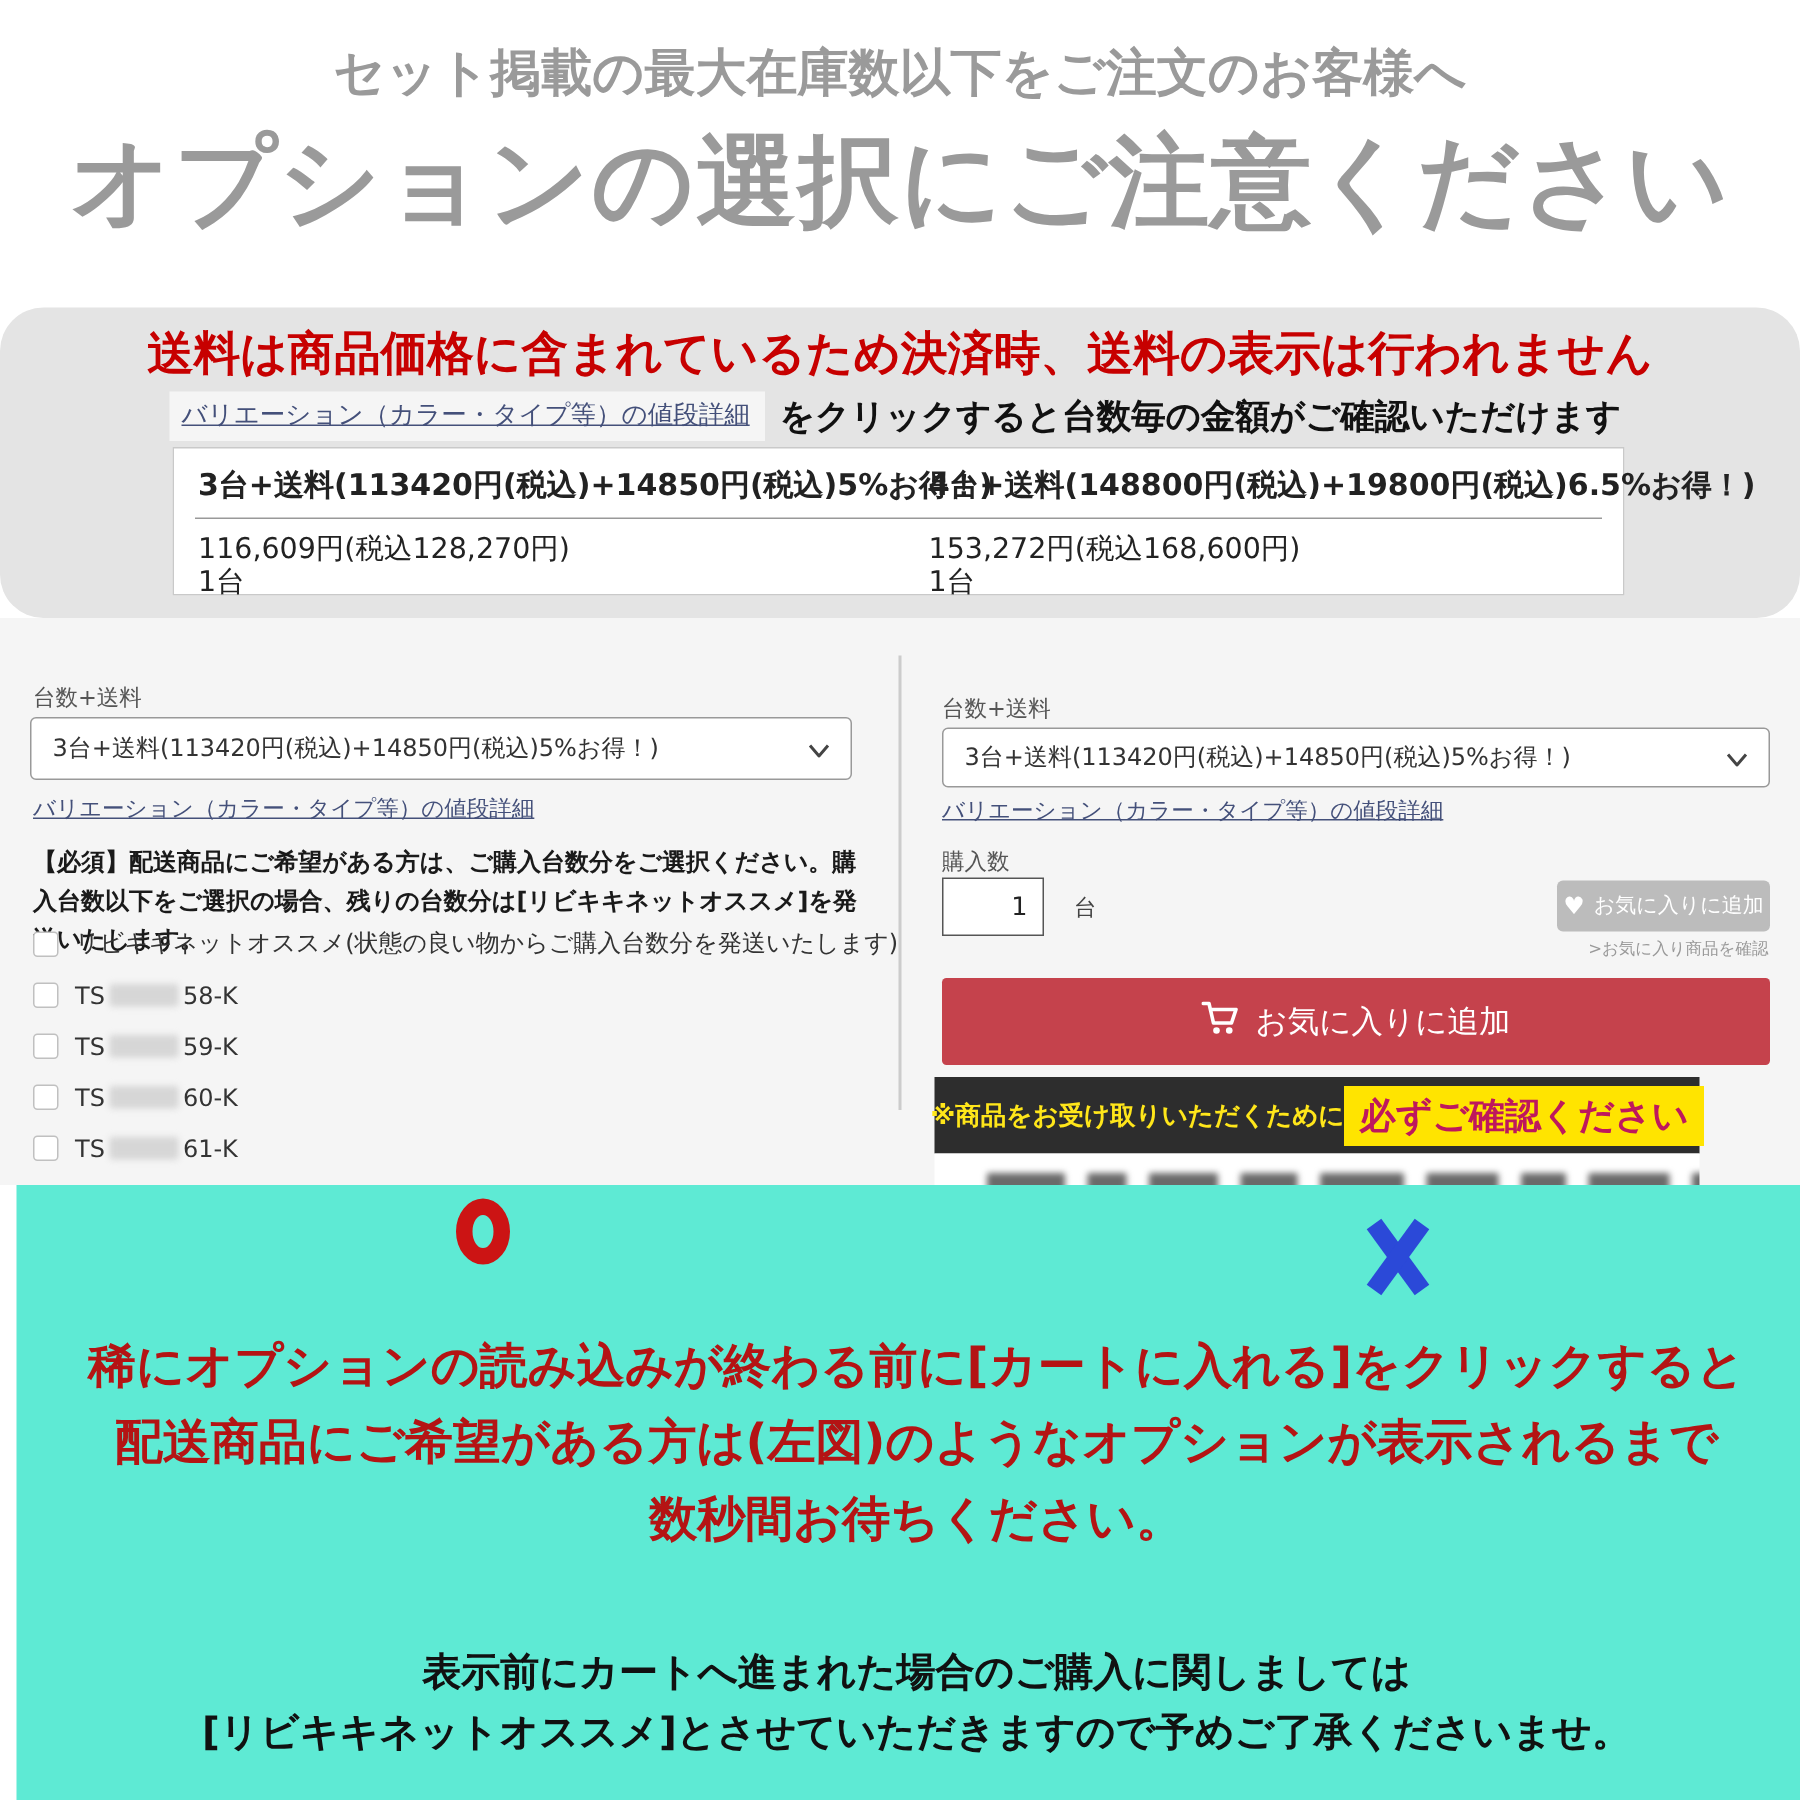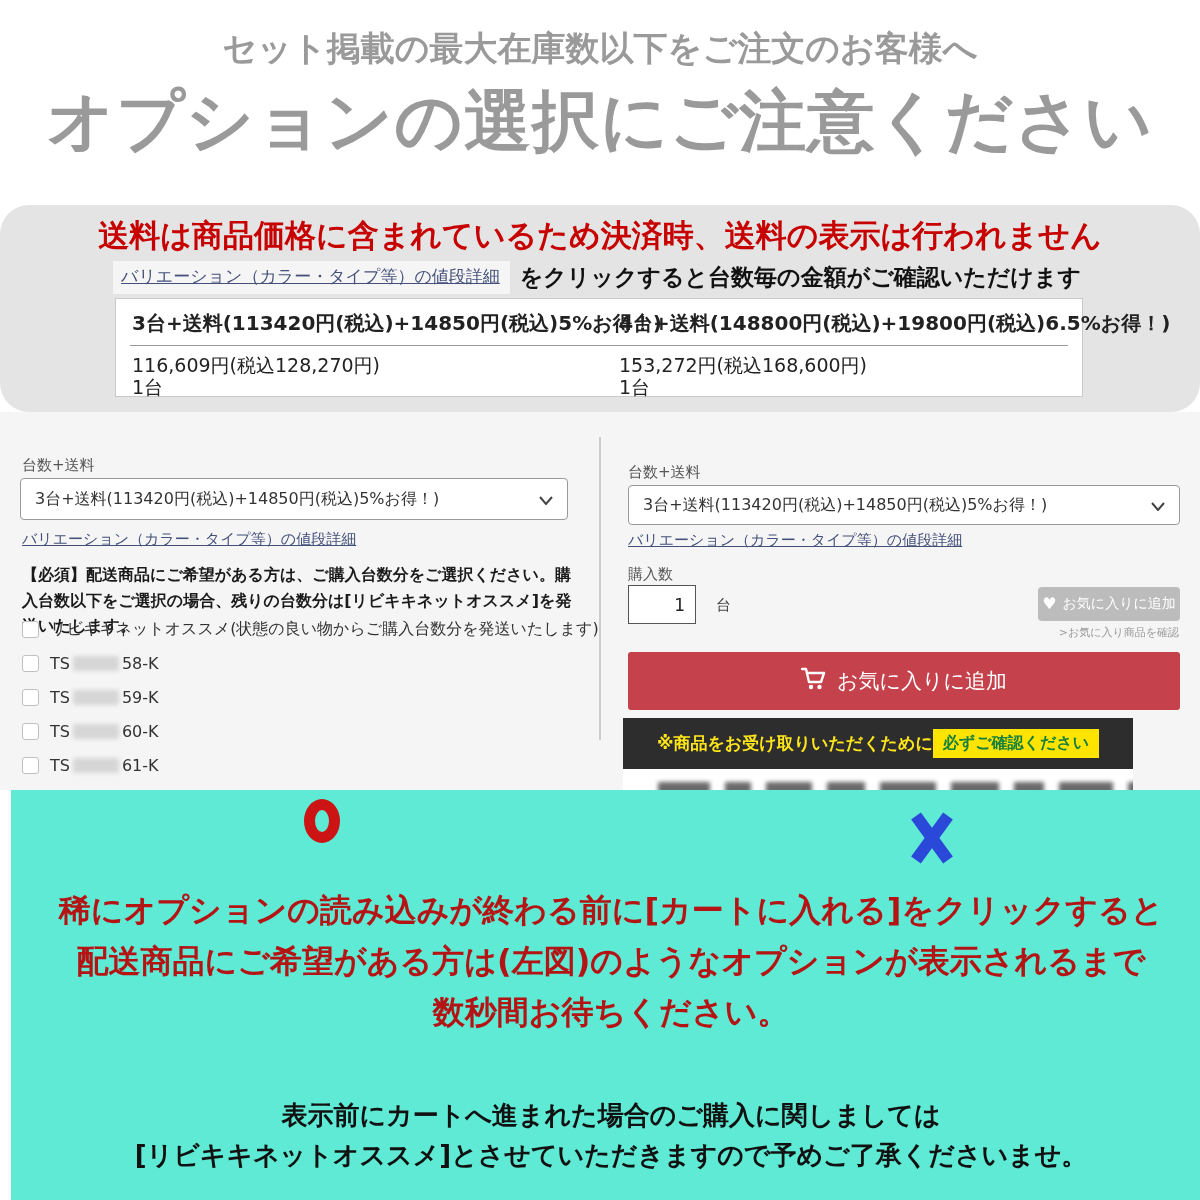--- a/index.html
+++ b/index.html
@@ -72,21 +72,21 @@
               font-size:11px; color:#999; cursor:pointer; }
 
   .cart-btn { position:absolute; left:628px; top:240px; width:552px; height:58px; background:#c5424c;
               border:none; border-radius:3px; color:#fff; font-size:21px; display:flex; align-items:center;
               justify-content:center; gap:10px; cursor:pointer;
               font-family:"DejaVu Sans","Liberation Sans",sans-serif; }
 
   .confirm-band { position:absolute; left:623px; top:306px; width:510px; height:51px; background:#2d2d2d;
                   display:flex; align-items:center; justify-content:center; gap:0; }
   .confirm-pre { color:#ffe61a; font-size:17px; font-weight:bold; white-space:nowrap; }
-  .confirm-hl { background:#ffe400; color:#15803d; font-size:16px; font-weight:bold;
+  .confirm-hl { background:#ffe400; color:#be185d; font-size:24px; font-weight:bold;
                 padding:4px 10px; white-space:nowrap; }
 
   .remnant { position:absolute; left:623px; top:357px; width:510px; height:21px; background:#fff; overflow:hidden; }
   .smudges { position:absolute; left:35px; top:13px; display:flex; gap:15px; }
   .smudges span { display:block; height:14px; background:#6a6a6a; filter:blur(2px); border-radius:1px; }
 
   
   .overlay { position:absolute; top:790px; left:11px; width:1200px; height:410px; background:#5eead4; }
   .ok-mark { position:absolute; left:293px; top:9px; width:36px; height:44px;
              border:11px solid #cc1414; border-radius:50%; }

